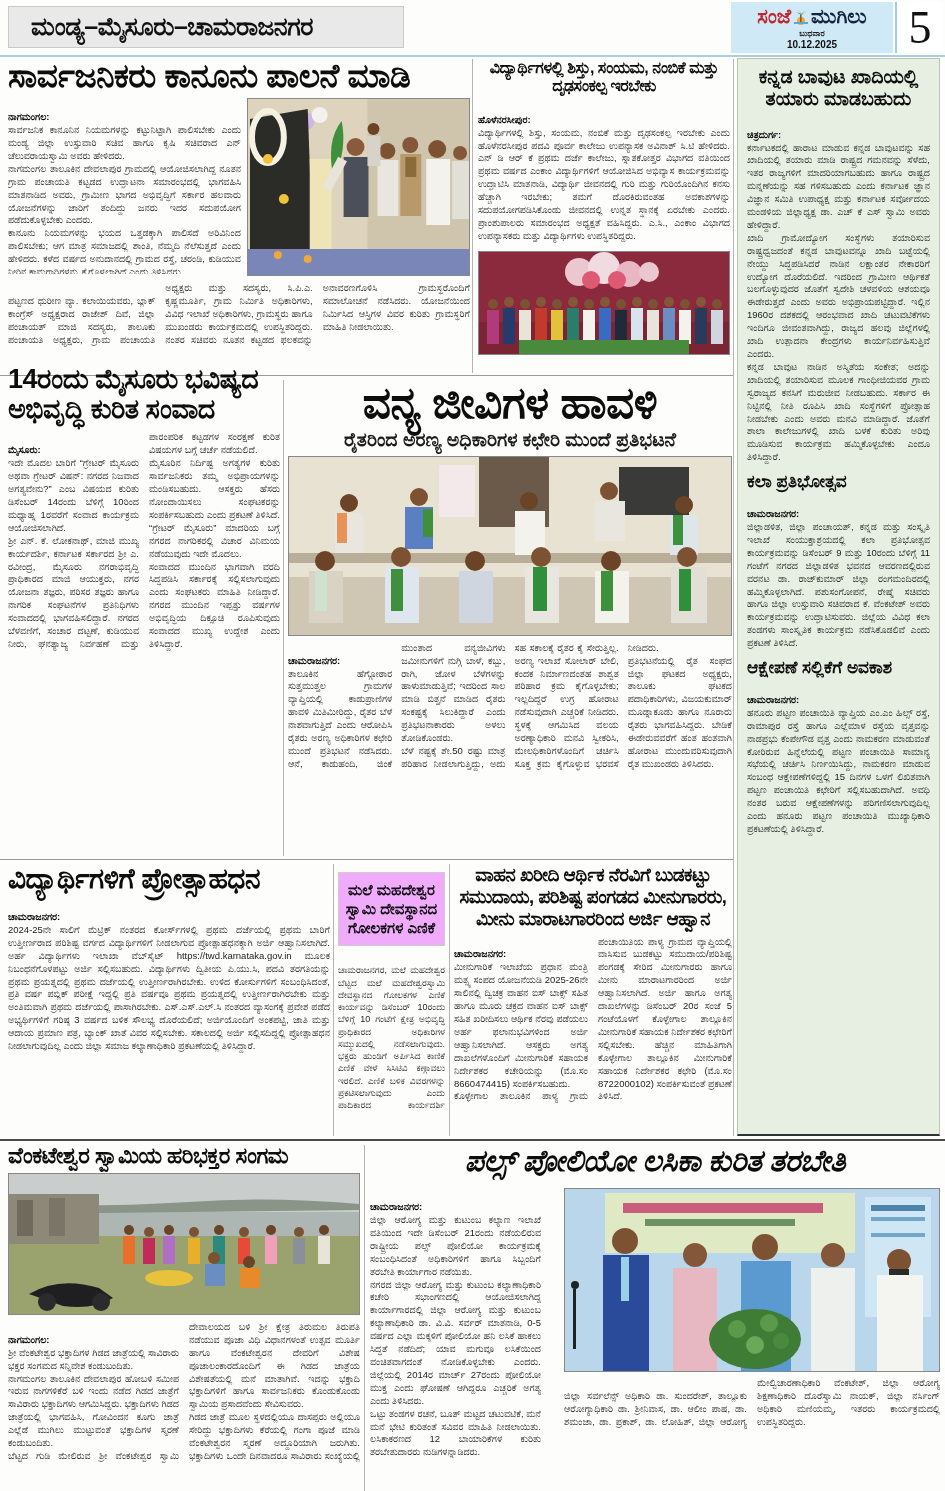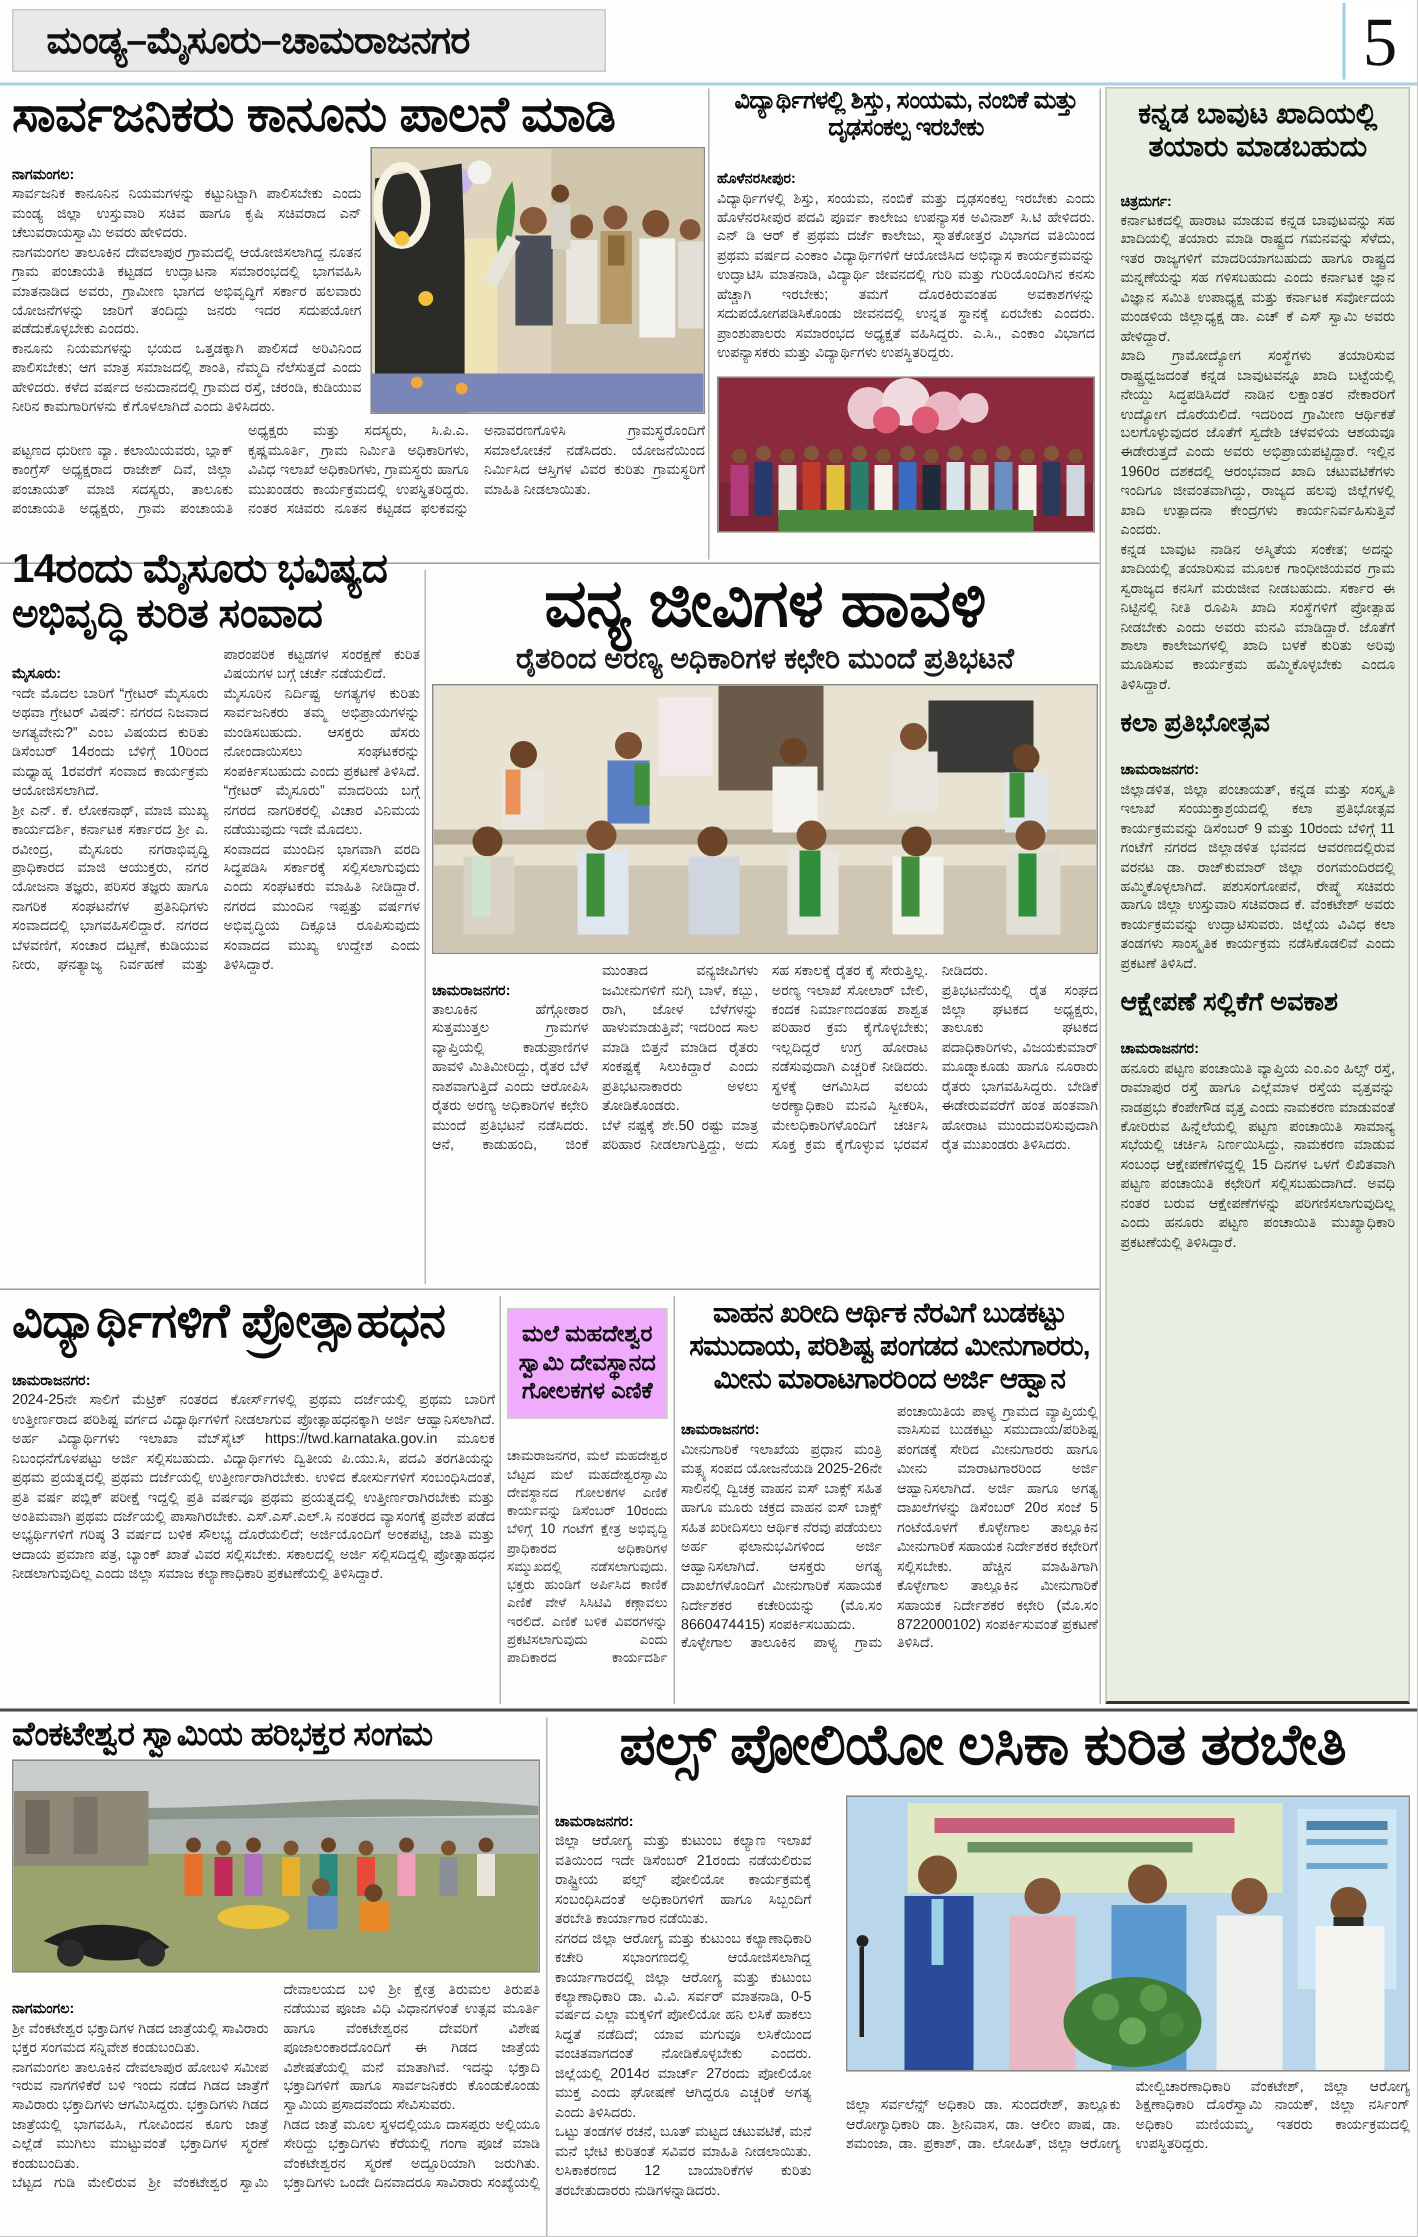--- a/index.html
+++ b/index.html
@@ -45,20 +45,34 @@
         font-size:15px;font-weight:bold;line-height:1.25;color:#0d0d0d;}
   .photo{display:block;border:1px solid #888;background:#ddd;}
 </style>
 </head>
 <body>
 
 <div class="page">
 
   <div class="region-box">
     <span class="region-title">ಮಂಡ್ಯ–ಮೈಸೂರು–ಚಾಮರಾಜನಗರ</span>
+  </div>
+  <div class="masthead">
+    <div class="mast-line">
+      <span class="mast-1">ಸಂಜೆ</span>
+      <svg width="16" height="16" viewBox="0 0 16 16">
+        <circle cx="8" cy="12" r="4" fill="#f2a53a"></circle>
+        <rect x="7" y="6" width="1.6" height="7" fill="#8a5a2b"></rect>
+        <path d="M8 6 L3 3 L8 5 L5 1 L8.5 5 L12 1 L9 5 L13 3 Z" fill="#2f8f3a"></path>
+        <rect x="1" y="13" width="14" height="2" fill="#5aa7d6"></rect>
+      </svg>
+      <span class="mast-2">ಮುಗಿಲು</span>
+    </div>
+    <div class="mast-day">ಬುಧವಾರ</div>
+    <div class="mast-date">10.12.2025</div>
   </div>
   <div class="pagenum">
     <span>5</span>
   </div>
   <div class="header-rule"></div>
 
   <div class="abs" style="left:8px;top:59px;width:462px;">
     <div class="h-xl" style="font-size:33px;">ಸಾರ್ವಜನಿಕರು ಕಾನೂನು ಪಾಲನೆ ಮಾಡಿ</div>
     <div style="display:flex;gap:6px;margin-top:5px;">
       <div class="body" style="width:234px;height:176px;">
@@ -245,21 +259,21 @@
       <span class="dl">ಚಾಮರಾಜನಗರ:</span>
       <span>ತಾಲೂಕಿನ ಹೆಗ್ಗೋಠಾರ ಸುತ್ತಮುತ್ತಲ ಗ್ರಾಮಗಳ ವ್ಯಾಪ್ತಿಯಲ್ಲಿ ಕಾಡುಪ್ರಾಣಿಗಳ ಹಾವಳಿ ಮಿತಿಮೀರಿದ್ದು, ರೈತರ ಬೆಳೆ ನಾಶವಾಗುತ್ತಿದೆ ಎಂದು ಆರೋಪಿಸಿ ರೈತರು ಅರಣ್ಯ ಅಧಿಕಾರಿಗಳ ಕಛೇರಿ ಮುಂದೆ ಪ್ರತಿಭಟನೆ ನಡೆಸಿದರು. ಆನೆ, ಕಾಡುಹಂದಿ, ಜಿಂಕೆ ಮುಂತಾದ ವನ್ಯಜೀವಿಗಳು ಜಮೀನುಗಳಿಗೆ ನುಗ್ಗಿ ಬಾಳೆ, ಕಬ್ಬು, ರಾಗಿ, ಜೋಳ ಬೆಳೆಗಳನ್ನು ಹಾಳುಮಾಡುತ್ತಿವೆ; ಇದರಿಂದ ಸಾಲ ಮಾಡಿ ಬಿತ್ತನೆ ಮಾಡಿದ ರೈತರು ಸಂಕಷ್ಟಕ್ಕೆ ಸಿಲುಕಿದ್ದಾರೆ ಎಂದು ಪ್ರತಿಭಟನಾಕಾರರು ಅಳಲು ತೋಡಿಕೊಂಡರು.
 ಬೆಳೆ ನಷ್ಟಕ್ಕೆ ಶೇ.50 ರಷ್ಟು ಮಾತ್ರ ಪರಿಹಾರ ನೀಡಲಾಗುತ್ತಿದ್ದು, ಅದು ಸಹ ಸಕಾಲಕ್ಕೆ ರೈತರ ಕೈ ಸೇರುತ್ತಿಲ್ಲ. ಅರಣ್ಯ ಇಲಾಖೆ ಸೋಲಾರ್ ಬೇಲಿ, ಕಂದಕ ನಿರ್ಮಾಣದಂತಹ ಶಾಶ್ವತ ಪರಿಹಾರ ಕ್ರಮ ಕೈಗೊಳ್ಳಬೇಕು; ಇಲ್ಲದಿದ್ದರೆ ಉಗ್ರ ಹೋರಾಟ ನಡೆಸುವುದಾಗಿ ಎಚ್ಚರಿಕೆ ನೀಡಿದರು. ಸ್ಥಳಕ್ಕೆ ಆಗಮಿಸಿದ ವಲಯ ಅರಣ್ಯಾಧಿಕಾರಿ ಮನವಿ ಸ್ವೀಕರಿಸಿ, ಮೇಲಧಿಕಾರಿಗಳೊಂದಿಗೆ ಚರ್ಚಿಸಿ ಸೂಕ್ತ ಕ್ರಮ ಕೈಗೊಳ್ಳುವ ಭರವಸೆ ನೀಡಿದರು.
 ಪ್ರತಿಭಟನೆಯಲ್ಲಿ ರೈತ ಸಂಘದ ಜಿಲ್ಲಾ ಘಟಕದ ಅಧ್ಯಕ್ಷರು, ತಾಲೂಕು ಘಟಕದ ಪದಾಧಿಕಾರಿಗಳು, ವಿಜಯಕುಮಾರ್ ಮೂಡ್ನಾಕೂಡು ಹಾಗೂ ನೂರಾರು ರೈತರು ಭಾಗವಹಿಸಿದ್ದರು. ಬೇಡಿಕೆ ಈಡೇರುವವರೆಗೆ ಹಂತ ಹಂತವಾಗಿ ಹೋರಾಟ ಮುಂದುವರಿಸುವುದಾಗಿ ರೈತ ಮುಖಂಡರು ತಿಳಿಸಿದರು.</span>
     </div>
   </div>
 
   <div class="hline" style="left:0;top:859px;width:733px;"></div>
 
   <div class="abs" style="left:8px;top:864px;width:322px;">
-    <div class="h-xl" style="font-size:32px;">ವಿದ್ಯಾರ್ಥಿಗಳಿಗೆ ಪ್ರೋತ್ಸಾಹಧನ</div>
+    <div class="h-xl" style="font-size:28px;">ವಿದ್ಯಾರ್ಥಿಗಳಿಗೆ ಪ್ರೋತ್ಸಾಹಧನ</div>
     <div class="body" style="height:234px;margin-top:5px;">
       <span class="dl">ಚಾಮರಾಜನಗರ:</span>
       <span>2024-25ನೇ ಸಾಲಿಗೆ ಮೆಟ್ರಿಕ್ ನಂತರದ ಕೋರ್ಸ್‌ಗಳಲ್ಲಿ ಪ್ರಥಮ ದರ್ಜೆಯಲ್ಲಿ ಪ್ರಥಮ ಬಾರಿಗೆ ಉತ್ತೀರ್ಣರಾದ ಪರಿಶಿಷ್ಟ ವರ್ಗದ ವಿದ್ಯಾರ್ಥಿಗಳಿಗೆ ನೀಡಲಾಗುವ ಪ್ರೋತ್ಸಾಹಧನಕ್ಕಾಗಿ ಅರ್ಜಿ ಆಹ್ವಾನಿಸಲಾಗಿದೆ. ಅರ್ಹ ವಿದ್ಯಾರ್ಥಿಗಳು ಇಲಾಖಾ ವೆಬ್‌ಸೈಟ್ https://twd.karnataka.gov.in ಮೂಲಕ ನಿಬಂಧನೆಗೊಳಪಟ್ಟು ಅರ್ಜಿ ಸಲ್ಲಿಸಬಹುದು. ವಿದ್ಯಾರ್ಥಿಗಳು ದ್ವಿತೀಯ ಪಿ.ಯು.ಸಿ, ಪದವಿ ತರಗತಿಯನ್ನು ಪ್ರಥಮ ಪ್ರಯತ್ನದಲ್ಲಿ ಪ್ರಥಮ ದರ್ಜೆಯಲ್ಲಿ ಉತ್ತೀರ್ಣರಾಗಿರಬೇಕು. ಉಳಿದ ಕೋರ್ಸುಗಳಿಗೆ ಸಂಬಂಧಿಸಿದಂತೆ, ಪ್ರತಿ ವರ್ಷ ಪಬ್ಲಿಕ್ ಪರೀಕ್ಷೆ ಇದ್ದಲ್ಲಿ ಪ್ರತಿ ವರ್ಷವೂ ಪ್ರಥಮ ಪ್ರಯತ್ನದಲ್ಲಿ ಉತ್ತೀರ್ಣರಾಗಿರಬೇಕು ಮತ್ತು ಅಂತಿಮವಾಗಿ ಪ್ರಥಮ ದರ್ಜೆಯಲ್ಲಿ ಪಾಸಾಗಿರಬೇಕು. ಎಸ್.ಎಸ್.ಎಲ್.ಸಿ ನಂತರದ ವ್ಯಾಸಂಗಕ್ಕೆ ಪ್ರವೇಶ ಪಡೆದ ಅಭ್ಯರ್ಥಿಗಳಿಗೆ ಗರಿಷ್ಠ 3 ವರ್ಷದ ಬಳಿಕ ಸೌಲಭ್ಯ ದೊರೆಯಲಿದೆ; ಅರ್ಜಿಯೊಂದಿಗೆ ಅಂಕಪಟ್ಟಿ, ಜಾತಿ ಮತ್ತು ಆದಾಯ ಪ್ರಮಾಣ ಪತ್ರ, ಬ್ಯಾಂಕ್ ಖಾತೆ ವಿವರ ಸಲ್ಲಿಸಬೇಕು. ಸಕಾಲದಲ್ಲಿ ಅರ್ಜಿ ಸಲ್ಲಿಸದಿದ್ದಲ್ಲಿ ಪ್ರೋತ್ಸಾಹಧನ ನೀಡಲಾಗುವುದಿಲ್ಲ ಎಂದು ಜಿಲ್ಲಾ ಸಮಾಜ ಕಲ್ಯಾಣಾಧಿಕಾರಿ ಪ್ರಕಟಣೆಯಲ್ಲಿ ತಿಳಿಸಿದ್ದಾರೆ.</span>
     </div>
   </div>
 
   <div class="vline" style="left:333px;top:864px;height:272px;"></div>
 
   <div class="abs" style="left:338px;top:872px;width:107px;">
     <div class="grey-headbox">ಮಲೆ ಮಹದೇಶ್ವರ ಸ್ವಾಮಿ ದೇವಸ್ಥಾನದ ಗೋಲಕಗಳ ಎಣಿಕೆ</div>
@@ -325,21 +339,21 @@
       <span>ಶ್ರೀ ವೆಂಕಟೇಶ್ವರ ಭಕ್ತಾದಿಗಳ ಗಿಡದ ಜಾತ್ರೆಯಲ್ಲಿ ಸಾವಿರಾರು ಭಕ್ತರ ಸಂಗಮದ ಸನ್ನಿವೇಶ ಕಂಡುಬಂದಿತು.
 ನಾಗಮಂಗಲ ತಾಲೂಕಿನ ದೇವಲಾಪುರ ಹೋಬಳಿ ಸಮೀಪ ಇರುವ ನಾಗಗಳಿಕೆರೆ ಬಳಿ ಇಂದು ನಡೆದ ಗಿಡದ ಜಾತ್ರೆಗೆ ಸಾವಿರಾರು ಭಕ್ತಾದಿಗಳು ಆಗಮಿಸಿದ್ದರು. ಭಕ್ತಾದಿಗಳು ಗಿಡದ ಜಾತ್ರೆಯಲ್ಲಿ ಭಾಗವಹಿಸಿ, ಗೋವಿಂದನ ಕೂಗು ಜಾತ್ರೆ ಎಲ್ಲೆಡೆ ಮುಗಿಲು ಮುಟ್ಟುವಂತೆ ಭಕ್ತಾದಿಗಳ ಸ್ಮರಣೆ ಕಂಡುಬಂದಿತು.
 ಬೆಟ್ಟದ ಗುಡಿ ಮೇಲಿರುವ ಶ್ರೀ ವೆಂಕಟೇಶ್ವರ ಸ್ವಾಮಿ ದೇವಾಲಯದ ಬಳಿ ಶ್ರೀ ಕ್ಷೇತ್ರ ತಿರುಮಲ ತಿರುಪತಿ ನಡೆಯುವ ಪೂಜಾ ವಿಧಿ ವಿಧಾನಗಳಂತೆ ಉತ್ಸವ ಮೂರ್ತಿ ಹಾಗೂ ವೆಂಕಟೇಶ್ವರನ ದೇವರಿಗೆ ವಿಶೇಷ ಪೂಜಾಲಂಕಾರದೊಂದಿಗೆ ಈ ಗಿಡದ ಜಾತ್ರೆಯ ವಿಶೇಷತೆಯಲ್ಲಿ ಮನೆ ಮಾತಾಗಿವೆ. ಇದನ್ನು ಭಕ್ತಾದಿ ಭಕ್ತಾದಿಗಳಿಗೆ ಹಾಗೂ ಸಾರ್ವಜನಿಕರು ಕೊಂಡುಕೊಂಡು ಸ್ವಾಮಿಯ ಪ್ರಸಾದವೆಂದು ಸೇವಿಸುವರು.
 ಗಿಡದ ಜಾತ್ರೆ ಮೂಲ ಸ್ಥಳದಲ್ಲಿಯೂ ದಾಸಪ್ಪರು ಅಲ್ಲಿಯೂ ಸೇರಿದ್ದು ಭಕ್ತಾದಿಗಳು ಕೆರೆಯಲ್ಲಿ ಗಂಗಾ ಪೂಜೆ ಮಾಡಿ ವೆಂಕಟೇಶ್ವರನ ಸ್ಮರಣೆ ಅದ್ದೂರಿಯಾಗಿ ಜರುಗಿತು. ಭಕ್ತಾದಿಗಳು ಒಂದೇ ದಿನವಾದರೂ ಸಾವಿರಾರು ಸಂಖ್ಯೆಯಲ್ಲಿ ಒಂದೇ ಬಾರಿ ಸೇರಿ ಸ್ವಾಮಿಯ ದರ್ಶನ ಪಡೆಯಲು ನೂಕುನುಗಲು ಹಾಗೂ ವಾಹನ ಸವಾರರಿಗೂ ತುಂಬಾ ಕಷ್ಟಕರವಾಗಿತು.</span>
     </div>
   </div>
 
   <div class="vline" style="left:364px;top:1145px;height:346px;"></div>
 
   <div class="abs" style="left:370px;top:1145px;width:570px;">
-    <div class="h-xl h-c" style="font-size:38px;">ಪಲ್ಸ್ ಪೋಲಿಯೋ ಲಸಿಕಾ ಕುರಿತ ತರಬೇತಿ</div>
+    <div class="h-xl h-c" style="font-size:30px;font-style:italic;">ಪಲ್ಸ್ ಪೋಲಿಯೋ ಲಸಿಕಾ ಕುರಿತ ತರಬೇತಿ</div>
     <div style="display:flex;gap:23px;margin-top:12px;">
       <div class="body" style="width:186px;height:292px;">
         <span class="dl">ಚಾಮರಾಜನಗರ:</span>
         <span>ಜಿಲ್ಲಾ ಆರೋಗ್ಯ ಮತ್ತು ಕುಟುಂಬ ಕಲ್ಯಾಣ ಇಲಾಖೆ ವತಿಯಿಂದ ಇದೇ ಡಿಸೆಂಬರ್ 21ರಂದು ನಡೆಯಲಿರುವ ರಾಷ್ಟ್ರೀಯ ಪಲ್ಸ್ ಪೋಲಿಯೋ ಕಾರ್ಯಕ್ರಮಕ್ಕೆ ಸಂಬಂಧಿಸಿದಂತೆ ಅಧಿಕಾರಿಗಳಿಗೆ ಹಾಗೂ ಸಿಬ್ಬಂದಿಗೆ ತರಬೇತಿ ಕಾರ್ಯಾಗಾರ ನಡೆಯಿತು.
 ನಗರದ ಜಿಲ್ಲಾ ಆರೋಗ್ಯ ಮತ್ತು ಕುಟುಂಬ ಕಲ್ಯಾಣಾಧಿಕಾರಿ ಕಚೇರಿ ಸಭಾಂಗಣದಲ್ಲಿ ಆಯೋಜಿಸಲಾಗಿದ್ದ ಕಾರ್ಯಾಗಾರದಲ್ಲಿ ಜಿಲ್ಲಾ ಆರೋಗ್ಯ ಮತ್ತು ಕುಟುಂಬ ಕಲ್ಯಾಣಾಧಿಕಾರಿ ಡಾ. ವಿ.ವಿ. ಸರ್ವರ್ ಮಾತನಾಡಿ, 0-5 ವರ್ಷದ ಎಲ್ಲಾ ಮಕ್ಕಳಿಗೆ ಪೋಲಿಯೋ ಹನಿ ಲಸಿಕೆ ಹಾಕಲು ಸಿದ್ಧತೆ ನಡೆದಿದೆ; ಯಾವ ಮಗುವೂ ಲಸಿಕೆಯಿಂದ ವಂಚಿತವಾಗದಂತೆ ನೋಡಿಕೊಳ್ಳಬೇಕು ಎಂದರು. ಜಿಲ್ಲೆಯಲ್ಲಿ 2014ರ ಮಾರ್ಚ್ 27ರಂದು ಪೋಲಿಯೋ ಮುಕ್ತ ಎಂದು ಘೋಷಣೆ ಆಗಿದ್ದರೂ ಎಚ್ಚರಿಕೆ ಅಗತ್ಯ ಎಂದು ತಿಳಿಸಿದರು.
 ಒಟ್ಟು ತಂಡಗಳ ರಚನೆ, ಬೂತ್ ಮಟ್ಟದ ಚಟುವಟಿಕೆ, ಮನೆ ಮನೆ ಭೇಟಿ ಕುರಿತಂತೆ ಸವಿವರ ಮಾಹಿತಿ ನೀಡಲಾಯಿತು. ಲಸಿಕಾಕರಣದ 12 ಬಾಯಾರಿಕೆಗಳ ಕುರಿತು ತರಬೇತುದಾರರು ನುಡಿಗಳನ್ನಾಡಿದರು.</span>
       </div>
       <div style="width:376px;">
         <svg class="photo" width="374" height="182" viewBox="0 0 374 182" preserveAspectRatio="none">
           <rect width="374" height="182" fill="#b9d6ea"></rect>

